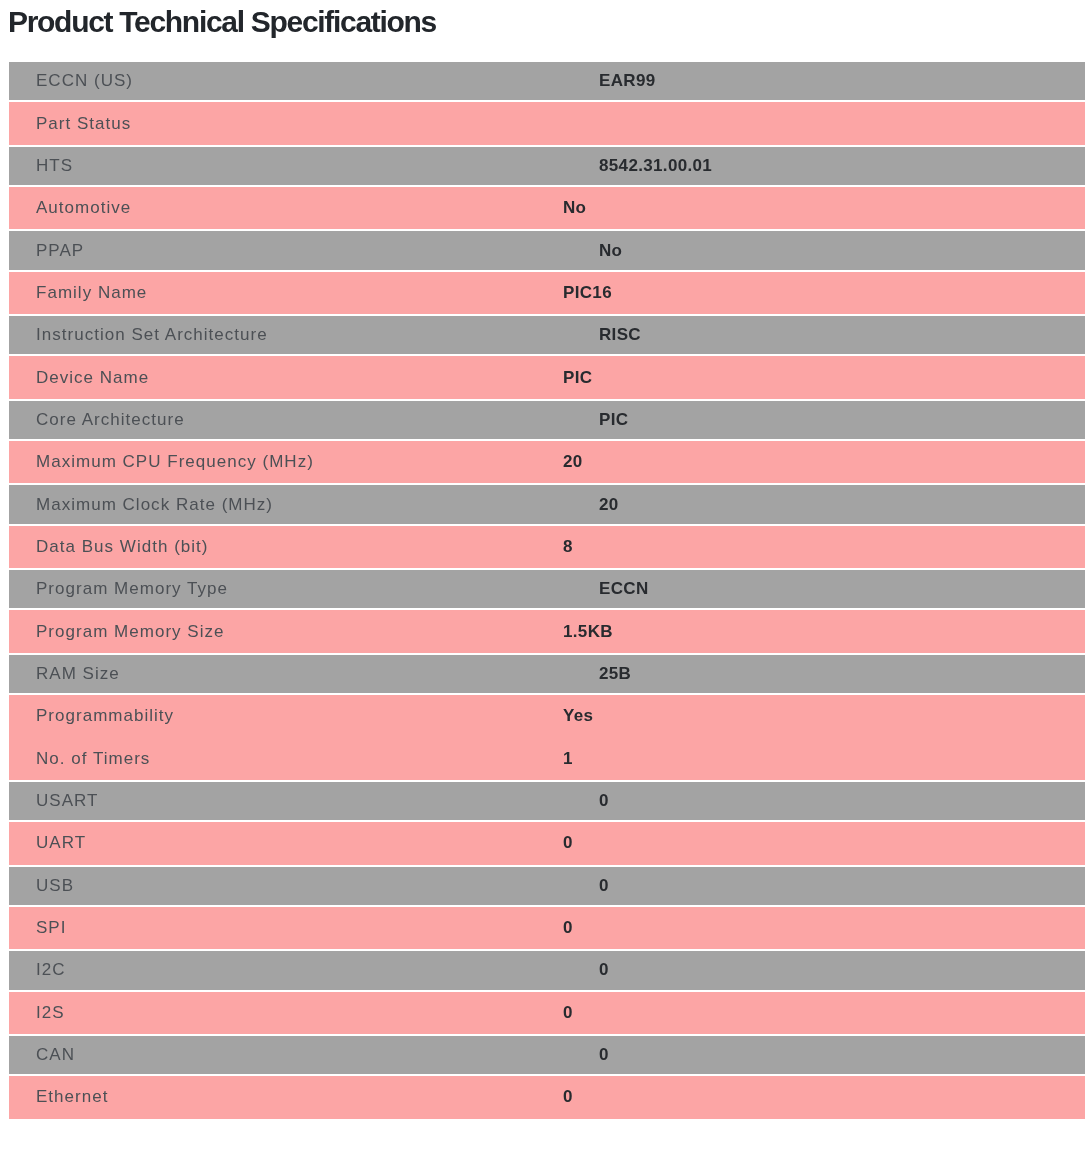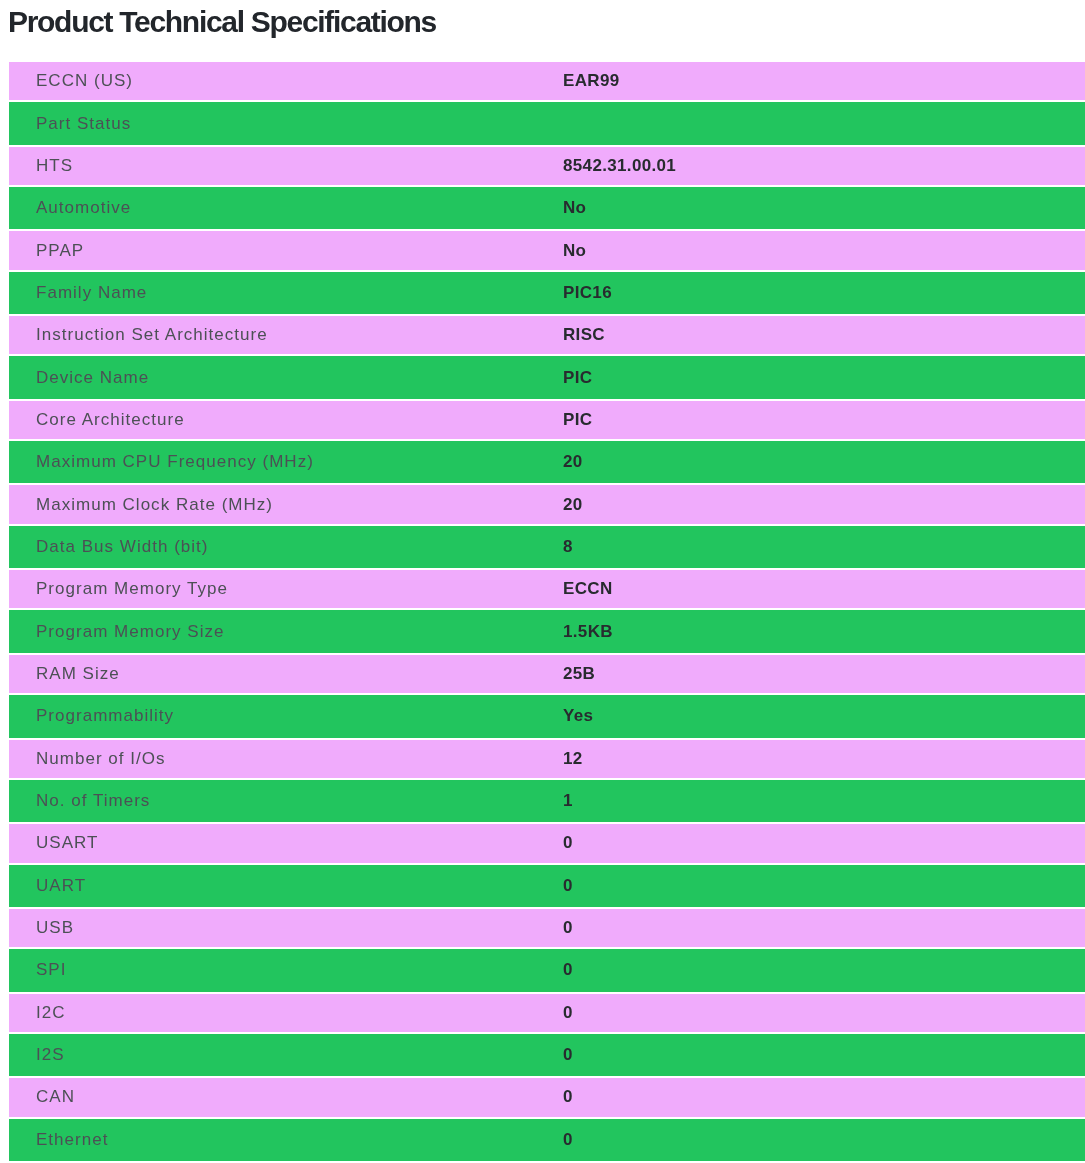--- a/index.html
+++ b/index.html
@@ -26,26 +26,27 @@
   .spec-table {
     margin: 20px 0 0 9px;
     width: 1076px;
   }
   .spec-row {
     display: flex;
     align-items: center;
     height: 42.35px;
     box-sizing: border-box;
     padding-left: 27px;
-    background: #22c55e;
+    background: #fca5a5;
   }
   .spec-row.alt {
-    background: #f0abfc;
+    background: #a3a3a3;
     border-top: 2px solid #ffffff;
     border-bottom: 2px solid #ffffff;
+    gap: 36px;
   }
   .spec-label {
     flex: 0 0 527px;
     width: 527px;
     font-size: 17px;
     letter-spacing: 0.06em;
     color: #4c5055;
     white-space: nowrap;
   }
   .spec-value {
@@ -119,24 +120,20 @@
       <span class="spec-value">1.5KB</span>
     </div>
     <div class="spec-row alt">
       <span class="spec-label">RAM Size</span>
       <span class="spec-value">25B</span>
     </div>
     <div class="spec-row">
       <span class="spec-label">Programmability</span>
       <span class="spec-value">Yes</span>
     </div>
-    <div class="spec-row alt">
-      <span class="spec-label">Number of I/Os</span>
-      <span class="spec-value">12</span>
-    </div>
     <div class="spec-row">
       <span class="spec-label">No. of Timers</span>
       <span class="spec-value">1</span>
     </div>
     <div class="spec-row alt">
       <span class="spec-label">USART</span>
       <span class="spec-value">0</span>
     </div>
     <div class="spec-row">
       <span class="spec-label">UART</span>

